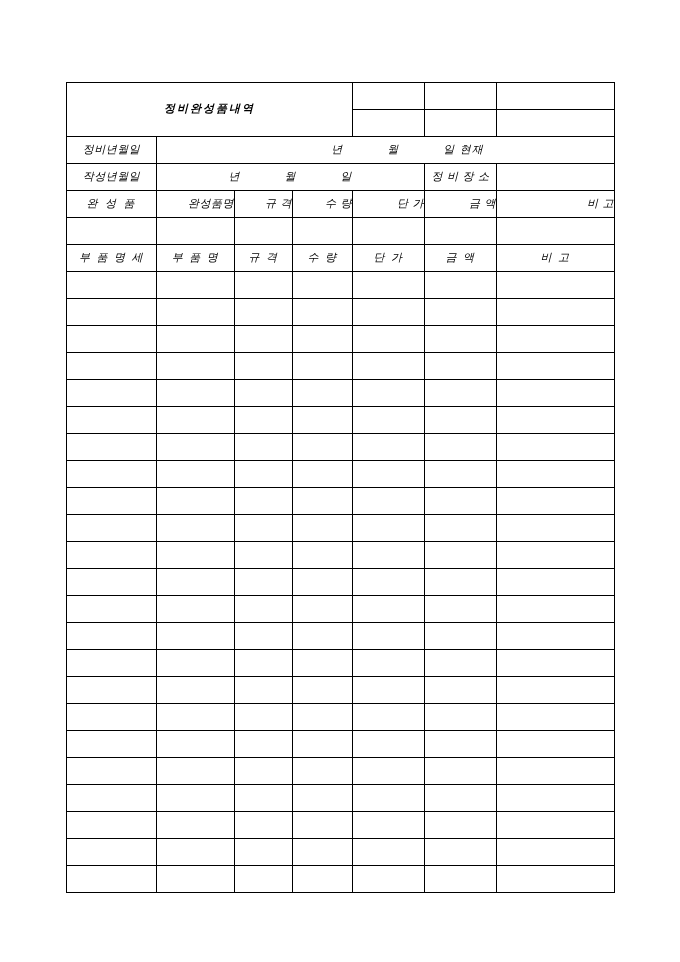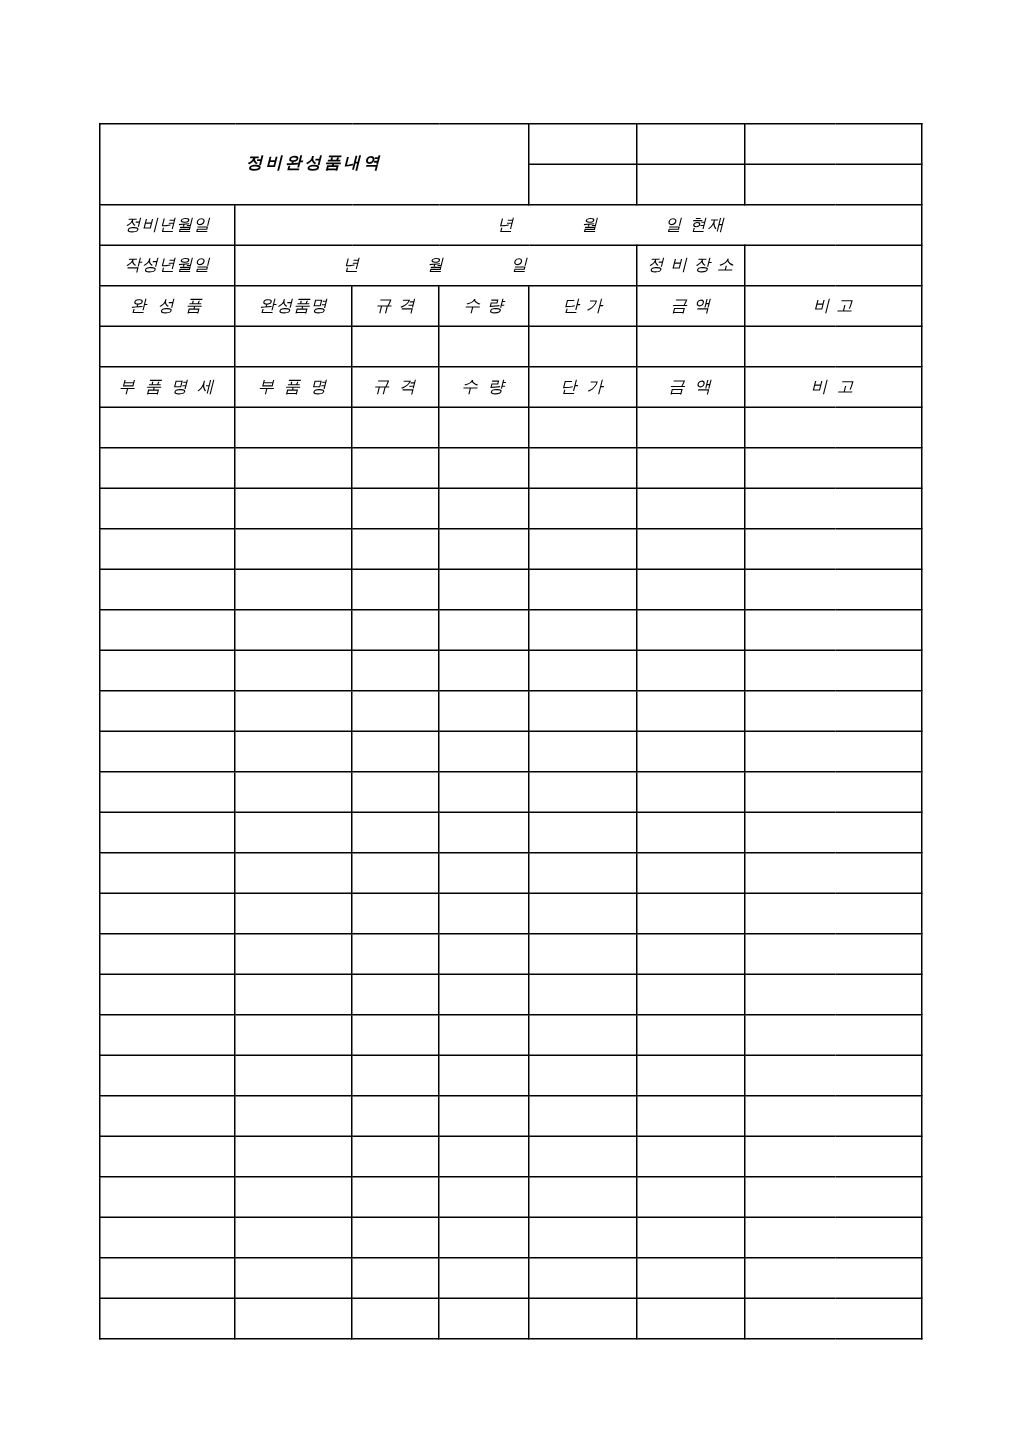--- a/index.html
+++ b/index.html
@@ -67,20 +67,21 @@
     display: inline-block;
     width: 44px;
   }
   .head-cell {
     font-size: 11.5px;
     letter-spacing: 2px;
     height: 28px;
   }
   .head-cell.tight {
     letter-spacing: 0.5px;
+    text-align: right;
   }
   .sub-head-cell {
     font-size: 11.5px;
     letter-spacing: 1.5px;
     height: 28px;
   }
   .blank-row td {
     height: 29px;
   }
   .item-row td {

